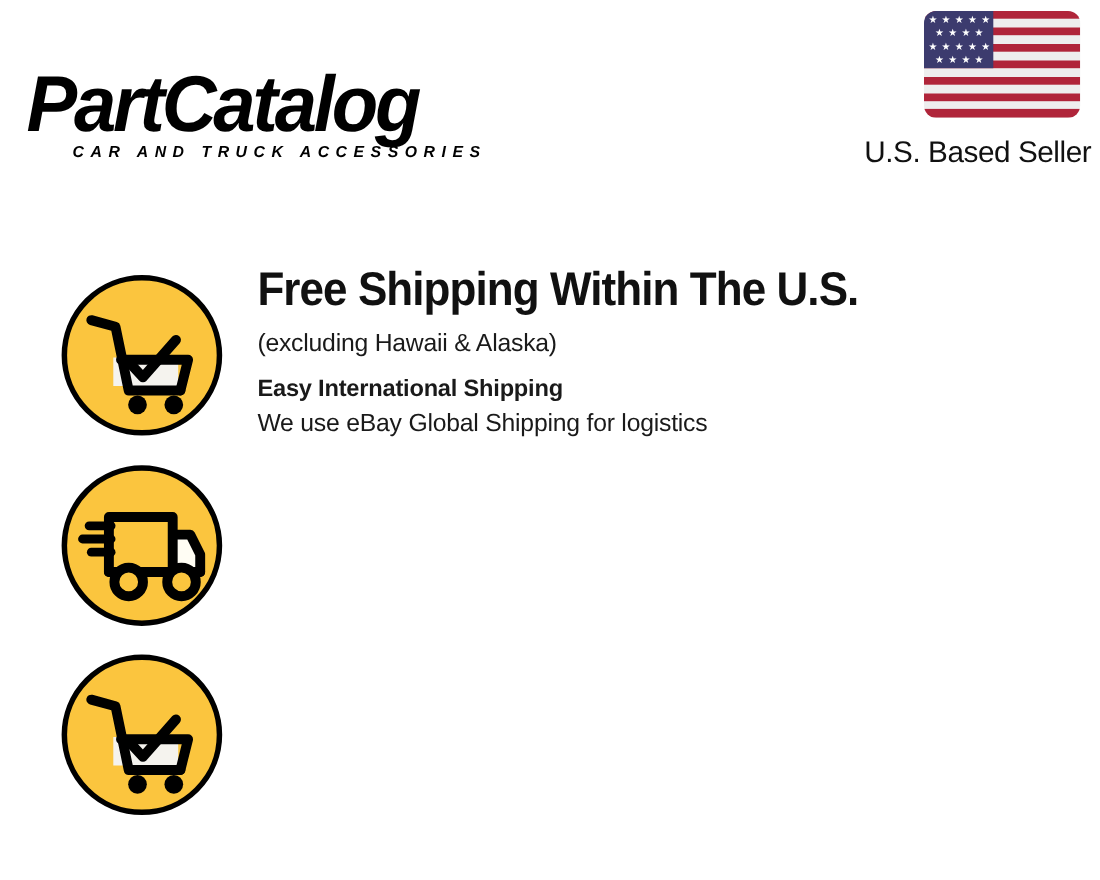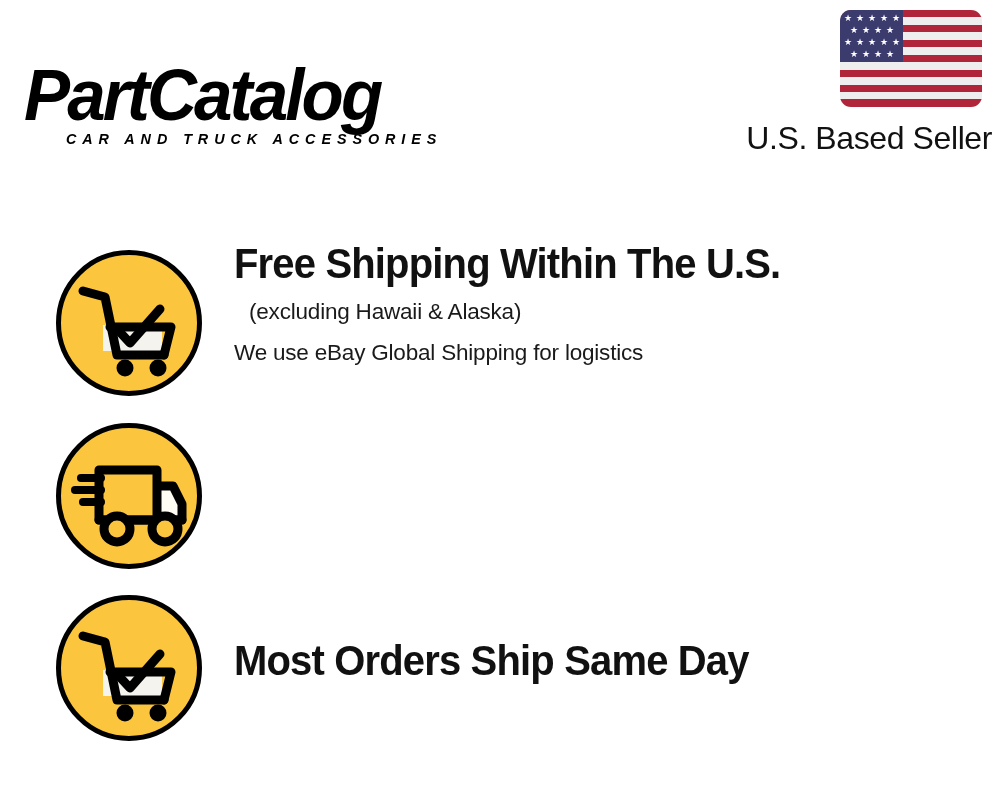--- a/index.html
+++ b/index.html
@@ -97,21 +97,21 @@
     line-height: 9px;
   }
   #seller-label {
     position: absolute;
     left: 8px;
     top: 110px;
     width: 277px;
     text-align: right;
     font-family: "Liberation Sans", sans-serif;
     font-weight: normal;
-    font-size: 32px;
+    font-size: 27px;
     line-height: 40px;
     letter-spacing: -0.4px;
     color: #111111;
     white-space: nowrap;
   }
 
   
   .feature-row {
     position: absolute;
     left: 12px;
@@ -169,21 +169,21 @@
   }
   .feature-subline.is-bold {
     font-weight: bold;
     font-size: 21.5px;
     line-height: 32px;
   }
   .sub-gap { height: 9px; }
 
   
   #feature-row-0 .feature-headline { margin-top: 0px; }
-  #feature-row-0 .feature-subline-1 { margin-top: 8px; margin-left: 15px; }
+  #feature-row-0 .feature-subline-1 { margin-top: 8px; }
   #feature-row-1 .feature-headline { margin-top: 52px; }
   #feature-row-2 .feature-headline { margin-top: 52px; }
 </style>
 </head>
 <body>
 
 <div id="brand-logo">
   <div id="brand-wordmark">PartCatalog</div>
   <div id="brand-tagline">CAR AND TRUCK ACCESSORIES</div>
 </div>
@@ -229,20 +229,21 @@
       <path d="M49 72 L110 72 L103 100" fill="none" stroke="#000000" stroke-width="9" stroke-linecap="round" stroke-linejoin="round"></path>
       <path d="M56 74 L69 88 L99 54" fill="none" stroke="#000000" stroke-width="9" stroke-linecap="round" stroke-linejoin="round"></path>
       <circle cx="64" cy="113" r="8.5" fill="#000000"></circle>
       <circle cx="97" cy="113" r="8.5" fill="#000000"></circle>
     </svg>
   </div>
   <div class="feature-text">
     <div class="feature-headline">Free Shipping Within The U.S.</div>
     <div class="feature-subline feature-subline-1">(excluding Hawaii &amp; Alaska)</div>
     <div class="sub-gap"></div>
+    <div class="feature-subline is-bold">Easy International Shipping</div>
     <div class="feature-subline">We use eBay Global Shipping for logistics</div>
   </div>
 </div>
 
 <div class="feature-row" id="feature-row-1">
   <div class="feature-icon-circle">
     <svg viewBox="0 0 136 136" xmlns="http://www.w3.org/2000/svg">
       <path d="M98 58 L112 58 L120 76 L120 90 L98 90 Z" fill="#fffdf4"></path>
       <path d="M38 42 L96 42 L96 92 L38 92 Z" fill="none" stroke="#000000" stroke-width="9" stroke-linejoin="round"></path>
       <path d="M96 58 L112 58 L121 76 L121 92 L96 92" fill="none" stroke="#000000" stroke-width="9" stroke-linejoin="round"></path>
@@ -260,16 +261,13 @@
   <div class="feature-icon-circle">
     <svg viewBox="0 0 136 136" xmlns="http://www.w3.org/2000/svg">
       <path d="M42 70 L42 96 L101 96 L101 70 Z" fill="#f5f3ee"></path>
       <path d="M22 36 L44 42 L56 100 L103 100" fill="none" stroke="#000000" stroke-width="9" stroke-linecap="round" stroke-linejoin="round"></path>
       <path d="M49 72 L110 72 L103 100" fill="none" stroke="#000000" stroke-width="9" stroke-linecap="round" stroke-linejoin="round"></path>
       <path d="M56 74 L69 88 L99 54" fill="none" stroke="#000000" stroke-width="9" stroke-linecap="round" stroke-linejoin="round"></path>
       <circle cx="64" cy="113" r="8.5" fill="#000000"></circle>
       <circle cx="97" cy="113" r="8.5" fill="#000000"></circle>
     </svg>
   </div>
-  <div class="feature-text">
-    <div class="feature-headline">Most Orders Ship Same Day</div>
-  </div>
 </div>
 
 </body></html>

